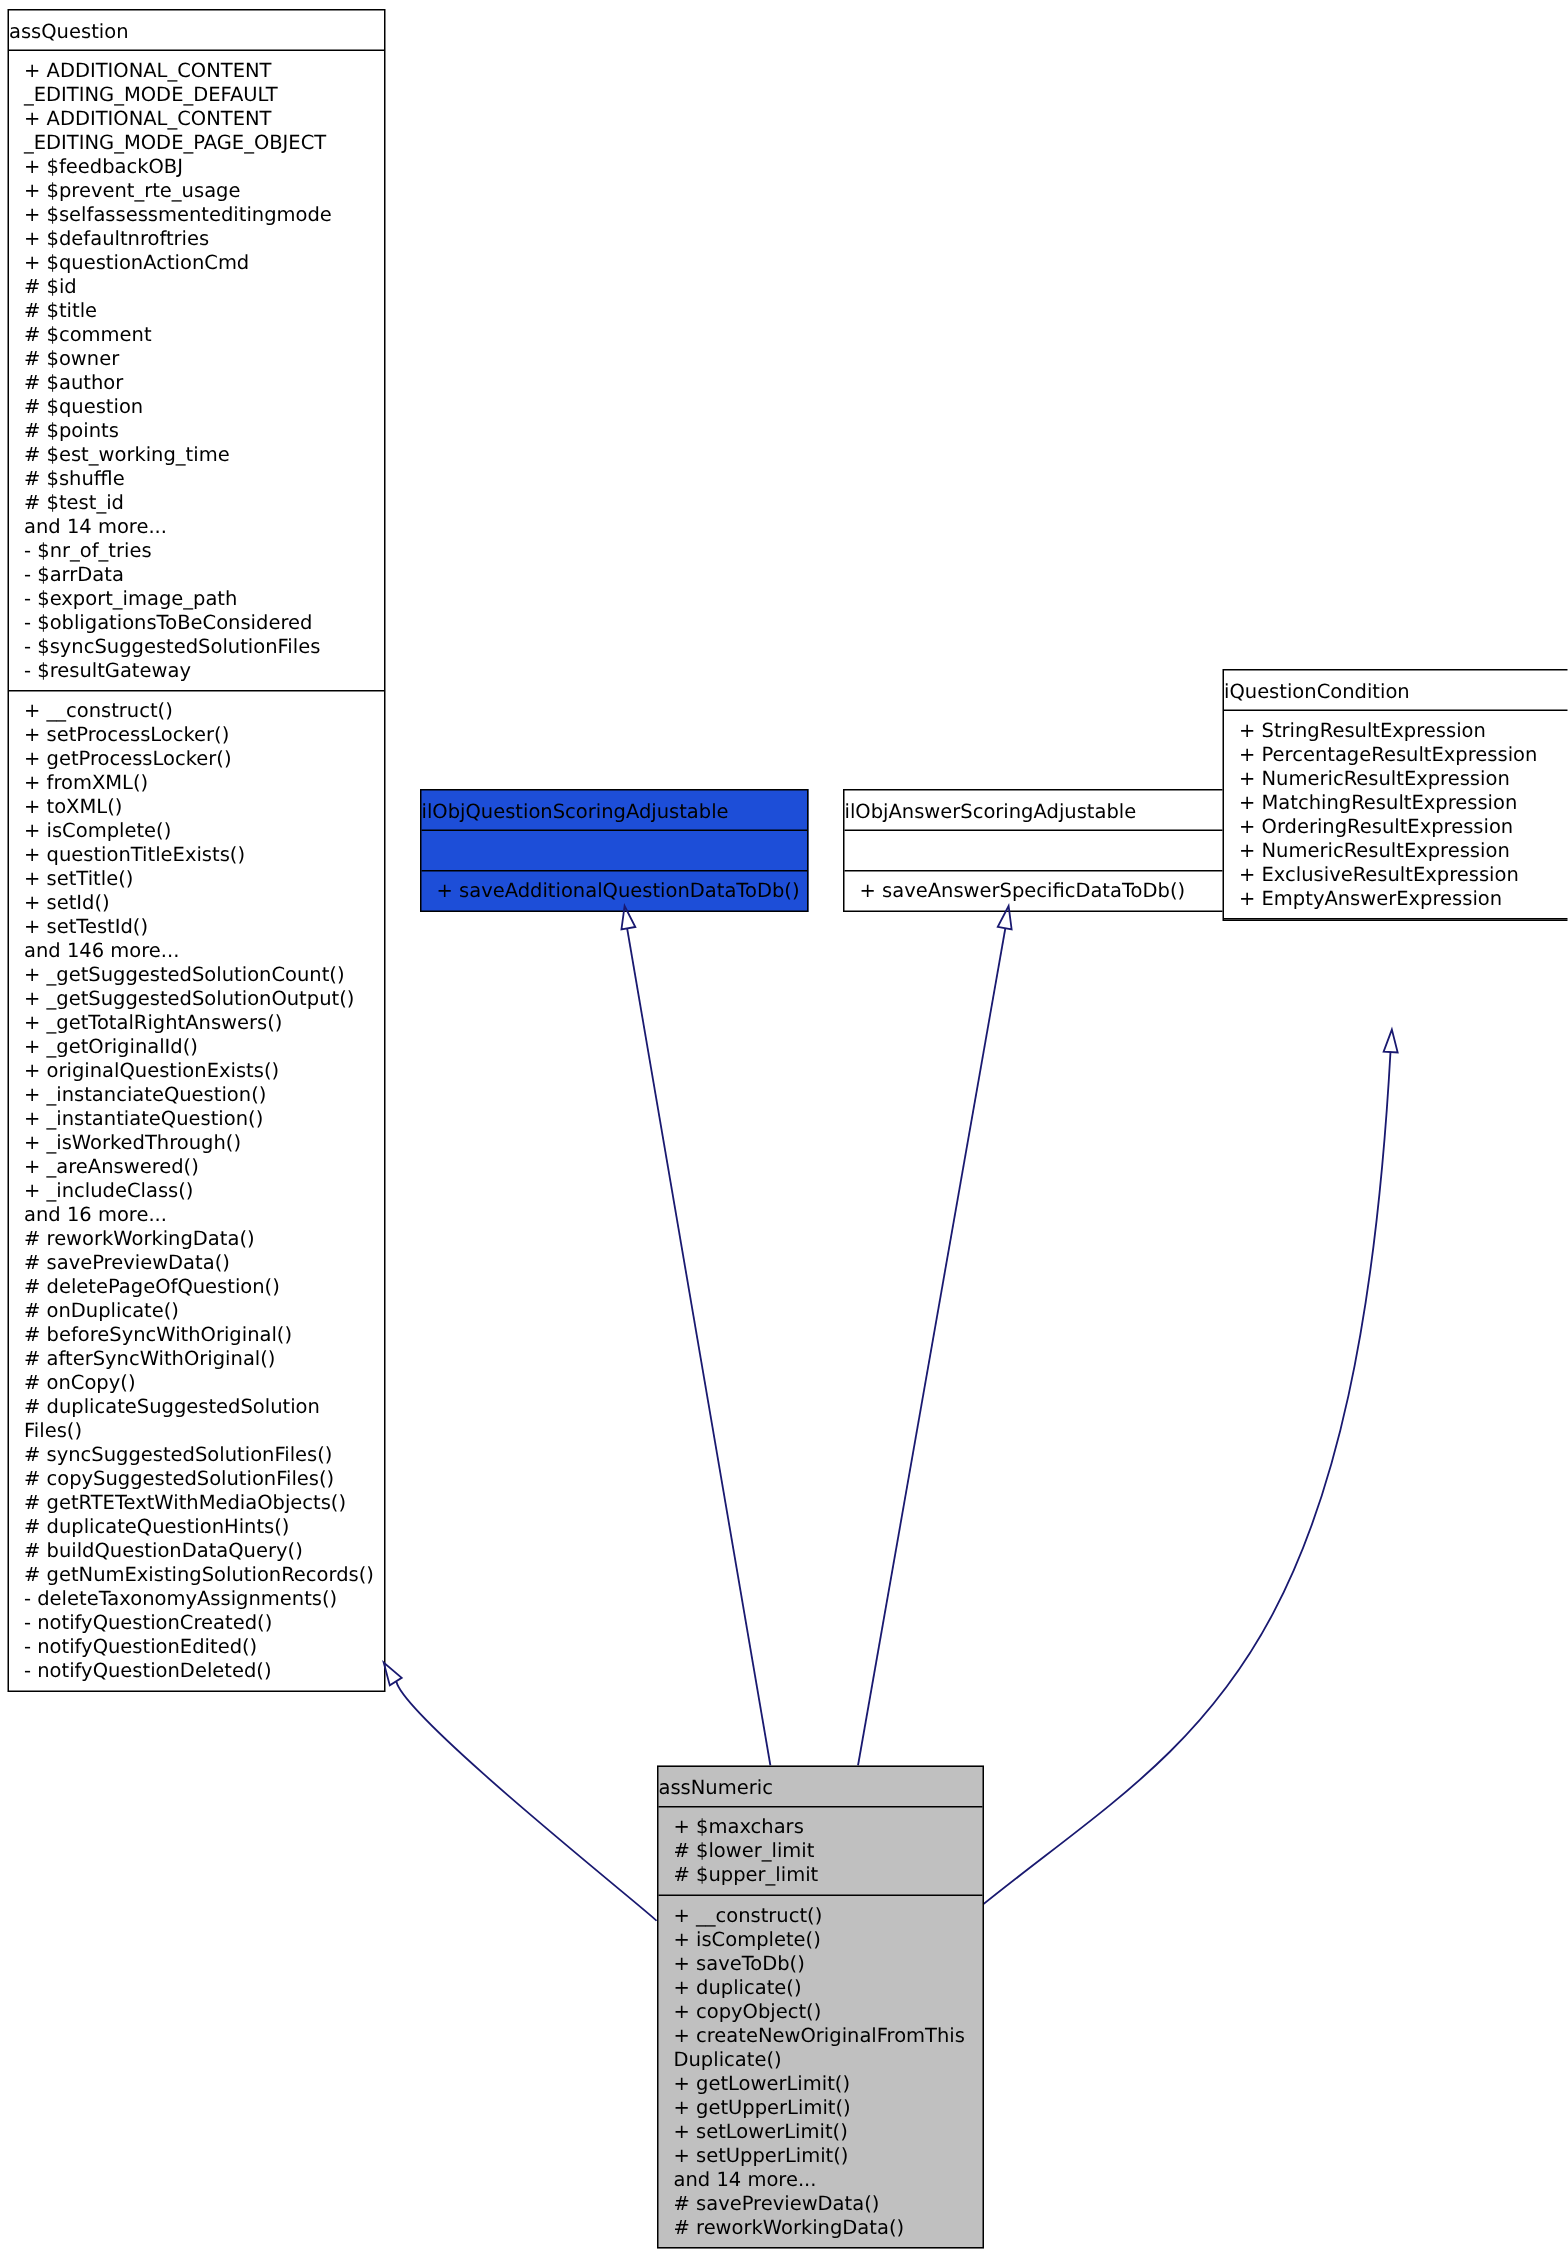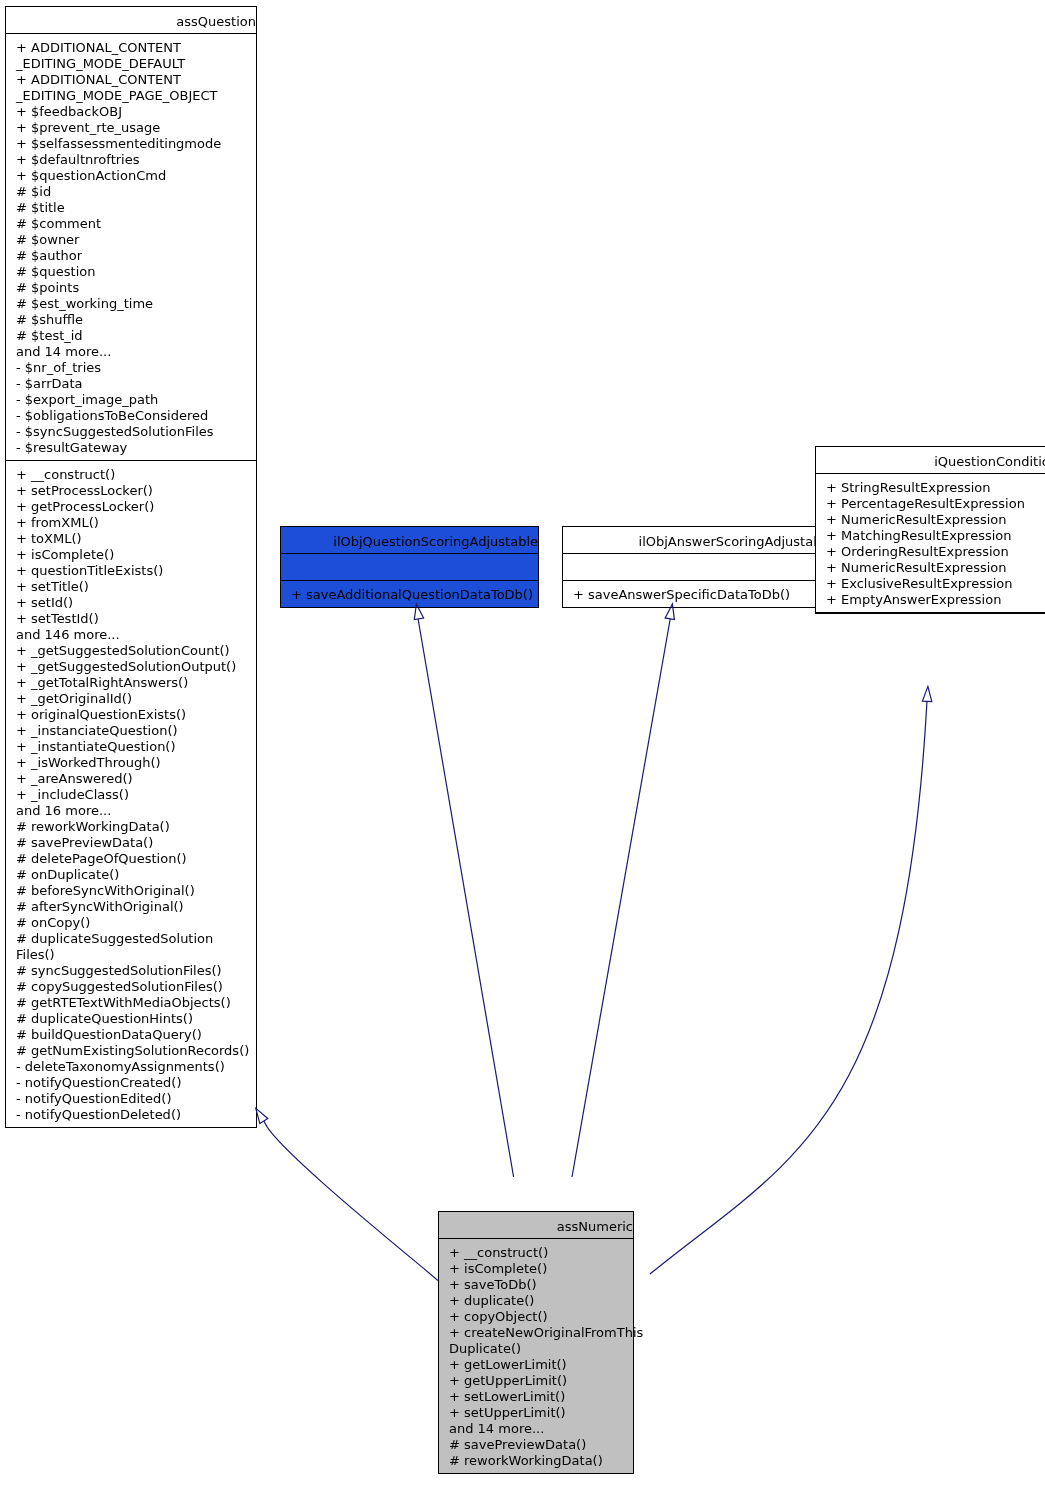--- a/index.html
+++ b/index.html
@@ -3,21 +3,21 @@
 <meta charset="utf-8">
 <style>
   html,body{margin:0;padding:0;background:#ffffff;}
   body{width:1045px;height:1504px;position:relative;overflow:hidden;
        font-family:"DejaVu Sans",sans-serif;font-size:13px;color:#000;
        -webkit-font-smoothing:antialiased;}
   #edge-layer{position:absolute;left:0;top:0;width:1045px;height:1504px;z-index:1;}
   #arrowhead-layer{position:absolute;left:0;top:0;width:1045px;height:1504px;z-index:3;pointer-events:none;}
   .uml{position:absolute;box-sizing:border-box;border:1px solid #000;background:#fff;z-index:2;}
   .uml.hl{background:#c0c0c0;}
-  .title{text-align:right;border-bottom:1px solid #000;box-sizing:border-box;
+  .title{text-align:left;border-bottom:1px solid #000;box-sizing:border-box;
          height:27px;line-height:30px;overflow:hidden;}
   .sec{border-bottom:1px solid #000;box-sizing:border-box;padding:6px 0 4px 0;}
   .sec.last{border-bottom:none;}
   .sec.empty{height:27px;padding:0;}
   .row{white-space:pre;height:16px;line-height:16px;padding-left:10px;}
 </style>
 </head>
 <body style="background: rgb(255, 255, 255); color: rgb(0, 0, 0);">
 
 <svg id="edge-layer" width="1045" height="1504" viewBox="0 0 1045 1504">
@@ -122,22 +122,27 @@
     <div class="row">+ StringResultExpression</div>
     <div class="row">+ PercentageResultExpression</div>
     <div class="row">+ NumericResultExpression</div>
     <div class="row">+ MatchingResultExpression</div>
     <div class="row">+ OrderingResultExpression</div>
     <div class="row">+ NumericResultExpression</div>
     <div class="row">+ ExclusiveResultExpression</div>
     <div class="row">+ EmptyAnswerExpression</div>
   </div>
 </div>
-<div class="uml hl" style="left: 438px; top: 1211px; width: 196px; background: rgb(192, 192, 192); border-color: rgb(0, 0, 0);">
+<div class="uml hl" style="left: 438px; top: 1177px; width: 218px; background: rgb(192, 192, 192); border-color: rgb(0, 0, 0);">
   <div class="title" style="border-color: rgb(0, 0, 0);">assNumeric</div>
+  <div class="sec" style="border-color: rgb(0, 0, 0);">
+    <div class="row">+ $maxchars</div>
+    <div class="row"># $lower_limit</div>
+    <div class="row"># $upper_limit</div>
+  </div>
   <div class="sec last" style="border-color: rgb(0, 0, 0);">
     <div class="row">+ __construct()</div>
     <div class="row">+ isComplete()</div>
     <div class="row">+ saveToDb()</div>
     <div class="row">+ duplicate()</div>
     <div class="row">+ copyObject()</div>
     <div class="row">+ createNewOriginalFromThis</div>
     <div class="row">Duplicate()</div>
     <div class="row">+ getLowerLimit()</div>
     <div class="row">+ getUpperLimit()</div>

